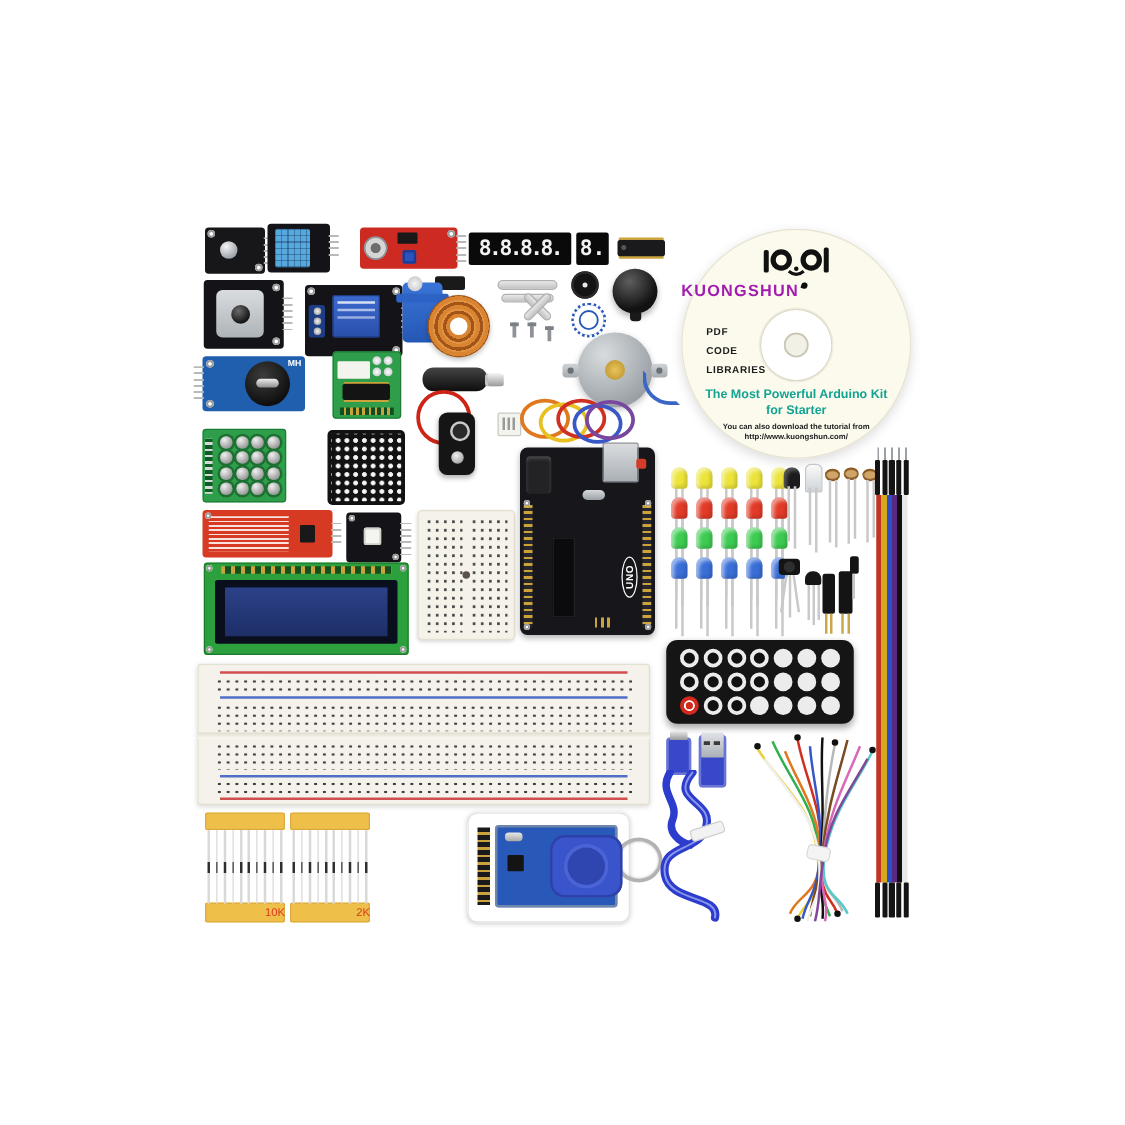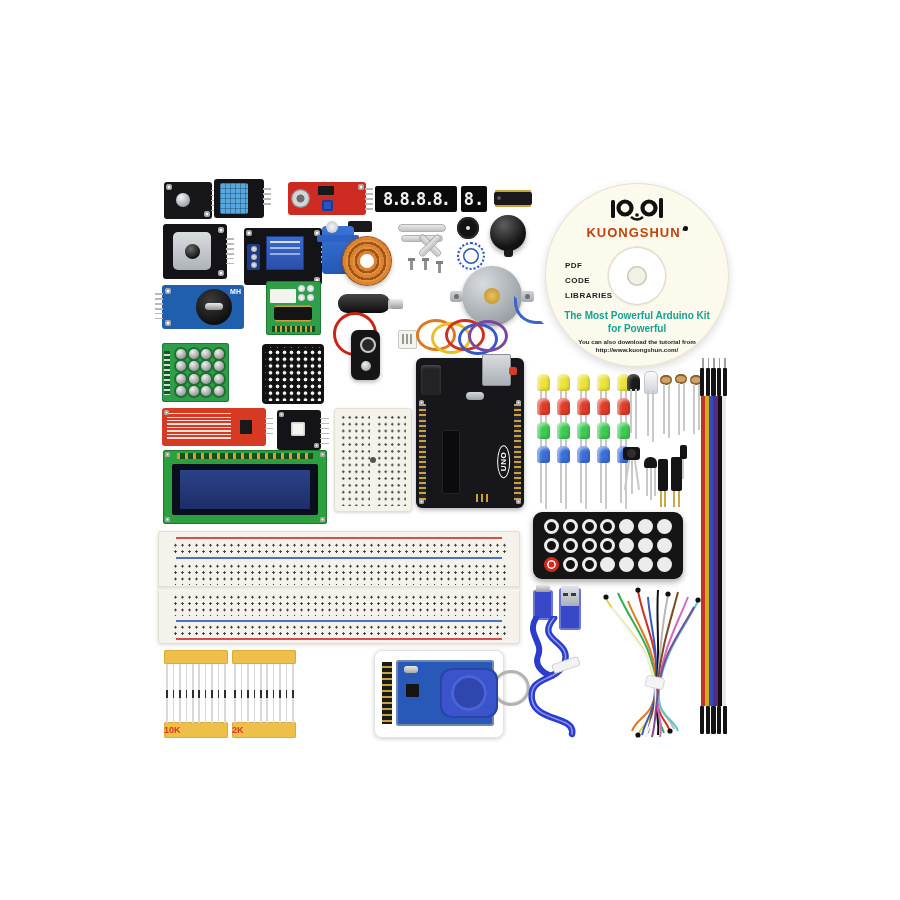--- a/index.html
+++ b/index.html
@@ -11,22 +11,22 @@
   .pin-r{position:absolute;background:repeating-linear-gradient(to bottom,#b9b9b9 0 1.5px,transparent 1.5px 5px);}
 
   
   .cmp-cd{left:545px;top:183px;width:184px;height:184px;border-radius:50%;
     background:#fbfaed;box-shadow:0 3px 9px rgba(0,0,0,.14), inset 0 0 0 1px #e6e3d2;}
   .cd-hole-outer{left:63px;top:64px;width:58px;height:58px;border-radius:50%;background:#fff;
     box-shadow:inset 0 0 0 1px #ddd9c6,0 0 0 1px #eeebdc;}
   .cd-hole-inner{left:82px;top:83px;width:20px;height:20px;border-radius:50%;background:#f2f1e6;
     box-shadow:inset 0 0 0 1.5px #c9c6b6;}
   .cd-logo{left:50%;top:13px;transform:translateX(-50%);}
-  .cd-brand{left:0;right:0;top:42px;text-align:center;font-weight:bold;font-size:13px;
-    letter-spacing:1px;color:#c2410c;}
+  .cd-brand{left:0;right:0;top:42px;font-weight:bold;font-size:13px;
+    letter-spacing:1px;color:#a21caf;}
   .brand-mark{display:inline-block;width:5px;height:5px;background:#0d0d0d;border-radius:50% 50% 50% 0;
     margin-left:2px;transform:translateY(-6px) rotate(15deg);}
   .cd-files{left:20px;top:76px;font-size:8px;font-weight:bold;color:#1c1c1c;line-height:1.85;
     letter-spacing:.5px;}
   .cd-title{left:0;right:0;top:127px;text-align:center;font-weight:bold;font-size:10px;line-height:1.25;}
   .cd-foot{left:0;right:0;top:155px;text-align:center;font-weight:bold;font-size:6.2px;color:#222;line-height:1.35;}
 
   
   .cmp-rgbmod{left:164px;top:182px;width:48px;height:37px;background:#17171a;border-radius:3px;}
   .rgb-dome{left:12px;top:11px;width:14px;height:14px;border-radius:50%;
@@ -225,21 +225,21 @@
   .bb-line{position:absolute;left:18px;right:18px;height:1.6px;}
   .bb-holes{position:absolute;left:14px;right:14px;
     background-image:radial-gradient(#3e3e3e 1px,transparent 1.35px);background-size:7px 6.4px;}
   .bb-groove{position:absolute;left:0;right:0;top:55px;height:5px;
     background:linear-gradient(#e0ddd0,#faf8f0);}
 
   
   .cmp-resistors{left:164px;top:650px;display:flex;gap:4px;}
   .rgroup{position:relative;width:64px;}
   .tape{height:14px;background:#eec04a;border-radius:2px;box-shadow:inset 0 0 0 1px #dca93a;}
-  .tape.label{height:16px;margin-top:-1px;text-align:left;font-size:9px;font-weight:bold;
+  .tape.label{height:16px;margin-top:-1px;text-align:right;font-size:9px;font-weight:normal;
     line-height:16px;}
   .rwires{display:flex;justify-content:space-around;height:59px;}
   .rwires i{width:1.6px;height:100%;
     background:linear-gradient(#d9d9d9 0 44%,#2e2e2e 44% 58%,#d9d9d9 58% 100%);}
 
   
   .cmp-rfidcard{left:374px;top:650px;width:130px;height:88px;background:#fff;border-radius:8px;
     box-shadow:0 1px 4px rgba(0,0,0,.2), inset 0 0 0 1px #e2e2e2;}
   .rfid-pcb{left:22px;top:10px;width:98px;height:66px;background:#2858b8;border-radius:3px;
     box-shadow:inset 0 0 0 2px rgba(240,220,140,.35);}
@@ -291,21 +291,21 @@
     <div class="c cd-brand"><span>KUONGSHUN</span><span class="brand-mark"></span></div>
     <div class="c cd-files">
       <div>PDF</div>
       <div>CODE</div>
       <div>LIBRARIES</div>
     </div>
     <div class="c cd-hole-outer"></div>
     <div class="c cd-hole-inner"></div>
     <div class="c cd-title" style="color:#13a393;">
       <div>The Most Powerful Arduino Kit</div>
-      <div>for Powerful</div>
+      <div>for Starter</div>
     </div>
     <div class="c cd-foot">
       <div>You can also download the tutorial from</div>
       <div>http://www.kuongshun.com/</div>
     </div>
   </div>
 
   <div class="c cmp-rgbmod">
     <div class="c rgb-dome"></div>
     <div class="hole" style="left:2px;top:2px;"></div>

